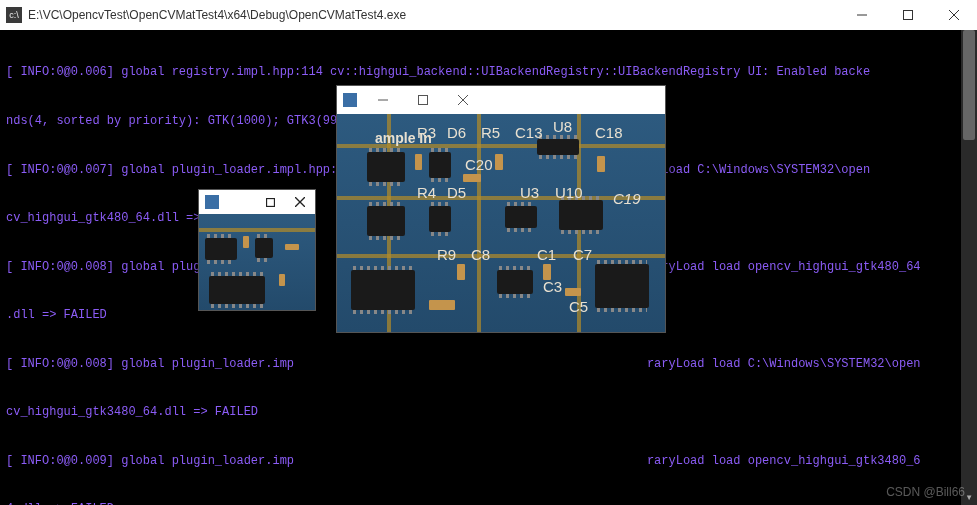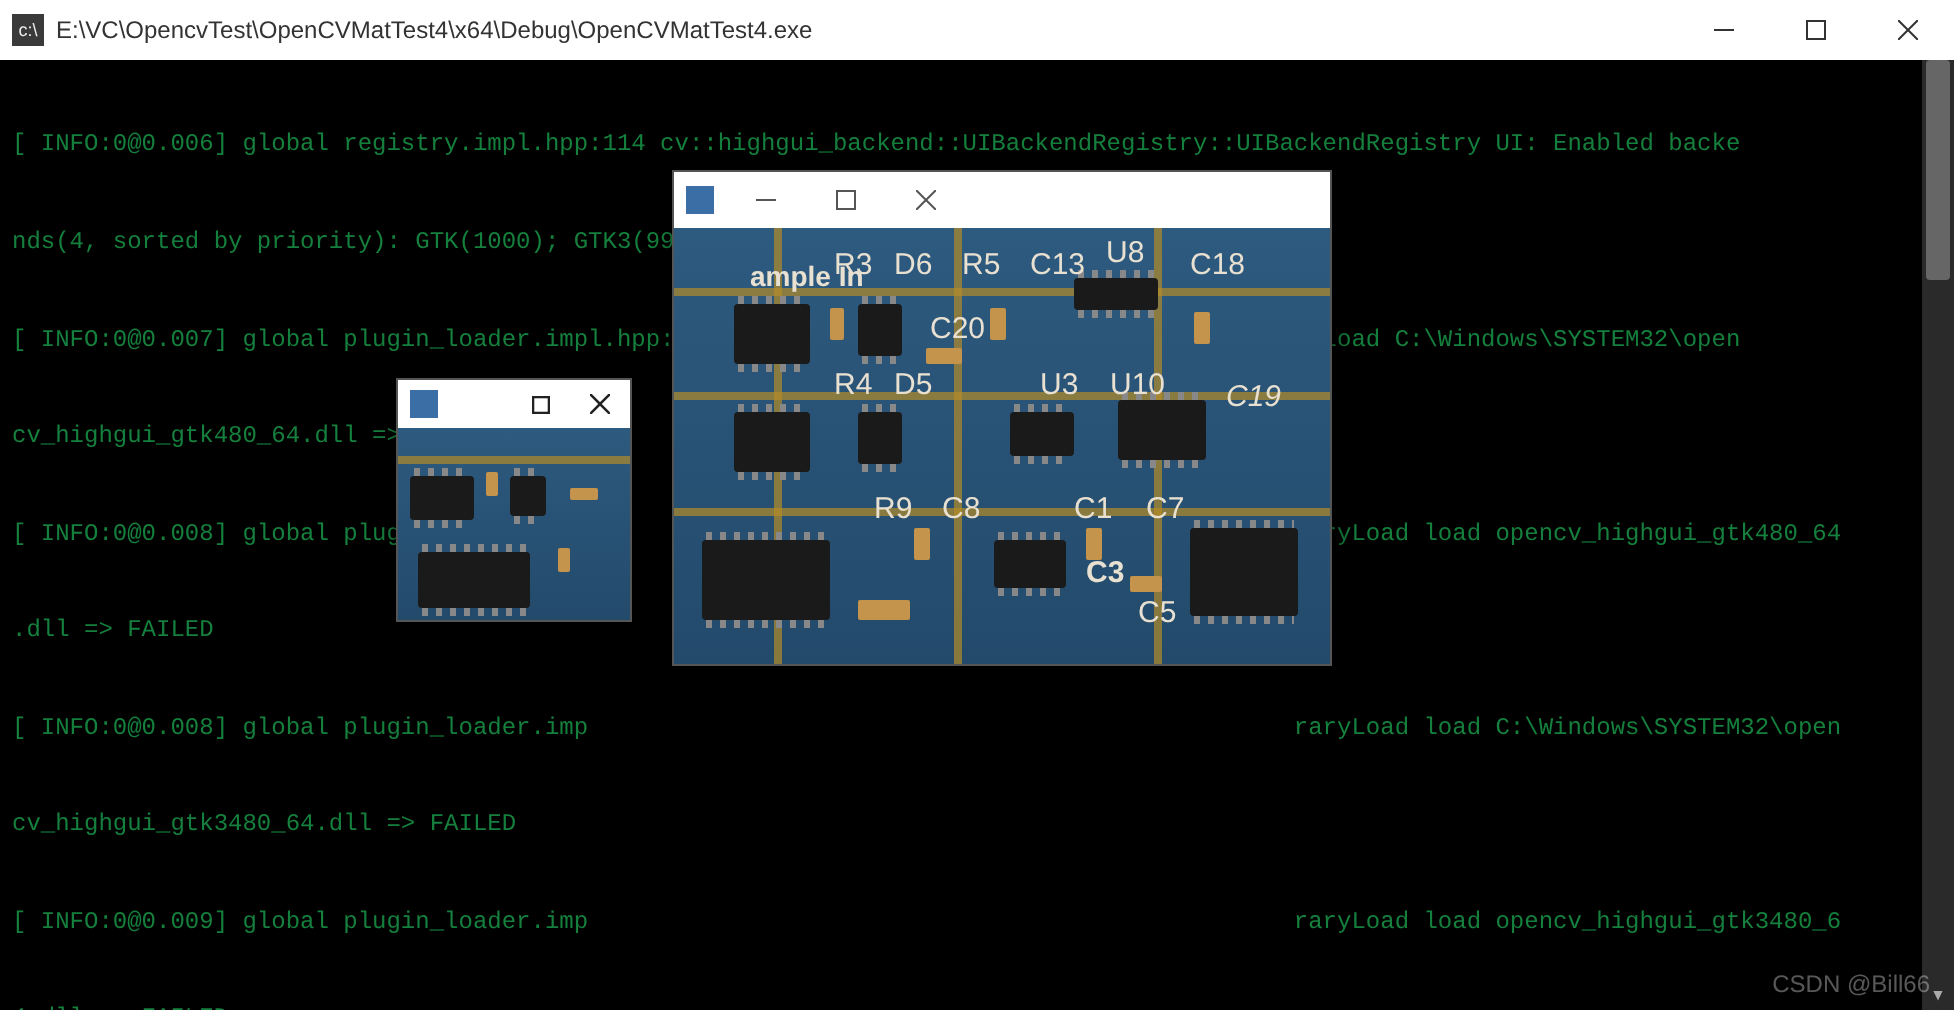--- a/index.html
+++ b/index.html
@@ -44,21 +44,21 @@
       justify-content: center;
       cursor: pointer;
     }
     .win-control svg { pointer-events: none; }
 
     
     .console-body {
       position: absolute;
       top: 30px; left: 0; right: 0; bottom: 0;
       background: #000;
-      color: #15803d;
+      color: #8b5cf6;
       padding: 2px 6px;
       white-space: pre;
       line-height: 1.35;
       overflow: hidden;
     }
     .console-body .line { display: block; }
 
     .scrollbar {
       position: absolute;
       top: 30px; right: 0; bottom: 0;
@@ -273,21 +273,21 @@
       <span class="silk" style="left:128px; top:42px;">C20</span>
       <span class="silk" style="left:80px; top:70px;">R4</span>
       <span class="silk" style="left:110px; top:70px;">D5</span>
       <span class="silk" style="left:172px; top:70px;padding-left:11px;">U3</span>
       <span class="silk" style="left:218px; top:70px;">U10</span>
       <span class="silk" style="left:276px; top:76px;font-style:italic;">C19</span>
       <span class="silk" style="left:100px; top:132px;">R9</span>
       <span class="silk" style="left:134px; top:132px;">C8</span>
       <span class="silk" style="left:200px; top:132px;">C1</span>
       <span class="silk" style="left:236px; top:132px;">C7</span>
-      <span class="silk" style="left:206px; top:164px;font-weight:bold;">C3</span>
+      <span class="silk" style="left:206px; top:164px;">C3</span>
       <span class="silk" style="left:232px; top:184px;">C5</span>
     </div>
   </div>
 </div>
 
 <div class="child-window" style="left:198px; top:189px; width:118px; height:122px;">
   <div class="child-titlebar" style="height:24px;">
     <span class="icon-box"></span>
     <span class="title"></span>
     <div class="child-controls">

